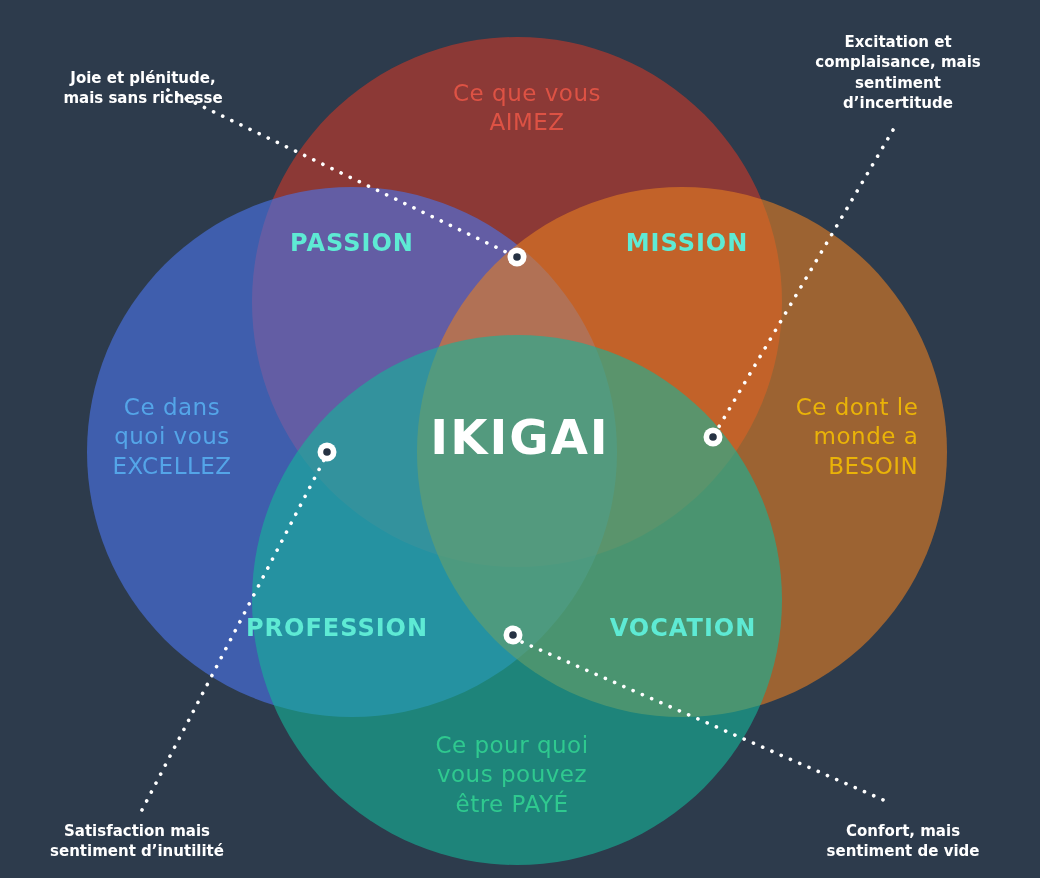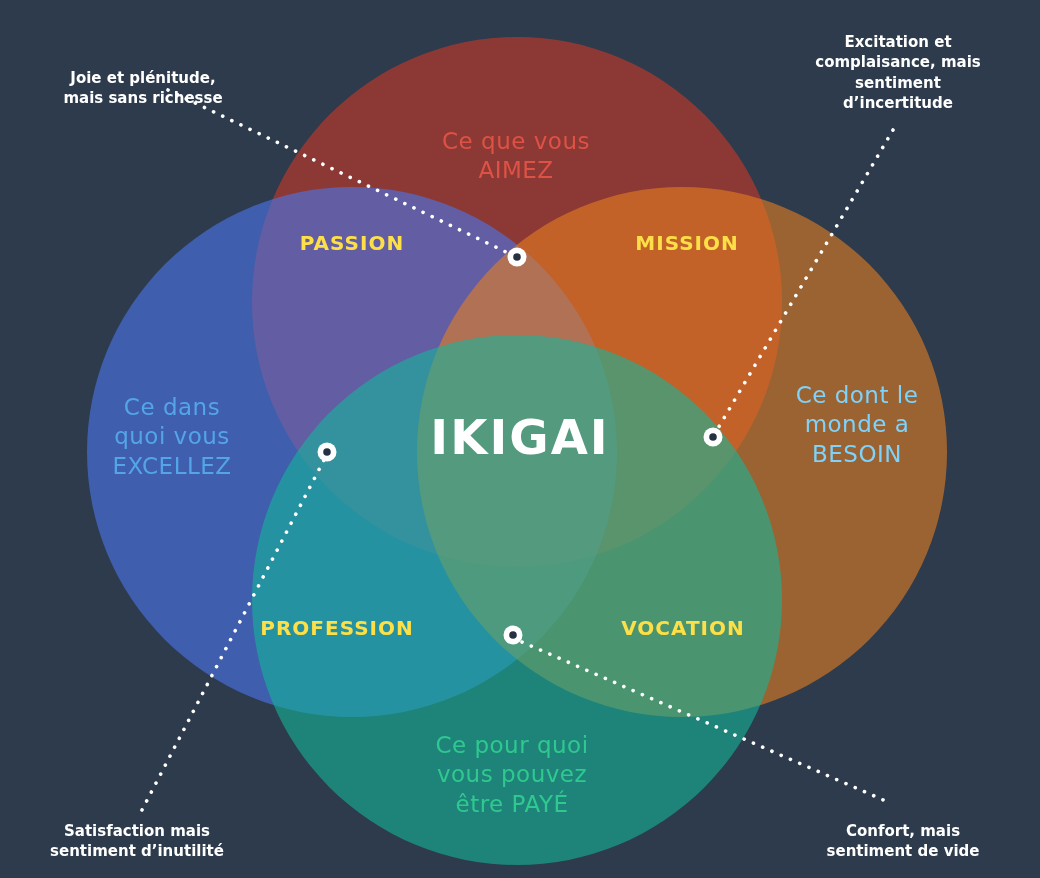--- a/index.html
+++ b/index.html
@@ -18,23 +18,23 @@
   .abs { position: absolute; transform: translate(-50%, -50%); text-align: center; }
 
   .circle-label {
     font-size: 23px;
     line-height: 1.28;
     font-weight: 500;
     letter-spacing: 0.5px;
     white-space: nowrap;
   }
   .zone-label {
-    font-size: 20px;
+    font-size: 24px;
     font-weight: 700;
-    color: #fde047;
+    color: #5eead4;
     letter-spacing: 1px;
     white-space: nowrap;
   }
   .ikigai-label {
     font-size: 48px;
     font-weight: 700;
     color: #ffffff;
     letter-spacing: 2px;
     white-space: nowrap;
   }
@@ -79,32 +79,32 @@
         <circle cx="327" cy="452" r="9.5" fill="#ffffff"></circle>
         <circle cx="327" cy="452" r="3.8" fill="#263243"></circle>
       </g>
       <g>
         <circle cx="513" cy="635" r="9.5" fill="#ffffff"></circle>
         <circle cx="513" cy="635" r="3.8" fill="#263243"></circle>
       </g>
     </g>
   </svg>
 
-  <div class="abs circle-label" style="left:516px; top:108px; color:#dd5244;margin-top:48px;">
+  <div class="abs circle-label" style="left:527px; top:108px; color:#dd5244;">
     <span>Ce que vous</span>
     <span>AIMEZ</span>
   </div>
 
   <div class="abs circle-label" style="left:172px; top:437px; color:#54a5e8;">
     <span>Ce dans</span>
     <span>quoi vous</span>
     <span>EXCELLEZ</span>
   </div>
 
-  <div class="abs circle-label" style="left:857px; top:425px; color:#7dd3fc;">
+  <div class="abs circle-label" style="left:857px; top:437px; color:#eab308;text-align:right;">
     <span>Ce dont le</span>
     <span>monde a</span>
     <span>BESOIN</span>
   </div>
 
   <div class="abs circle-label" style="left:512px; top:775px; color:#2fc98f;">
     <span>Ce pour quoi</span>
     <span>vous pouvez</span>
     <span>être PAYÉ</span>
   </div>

